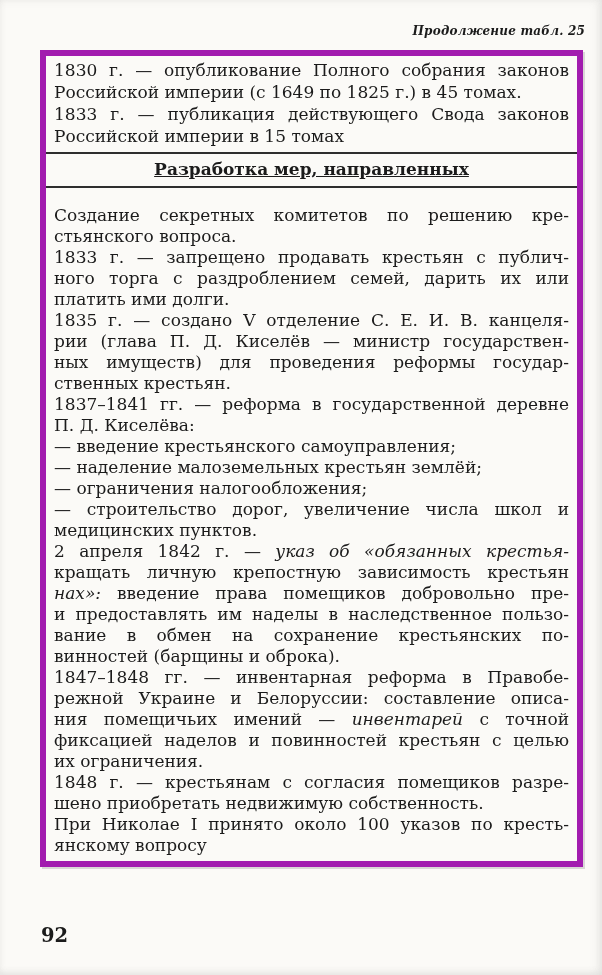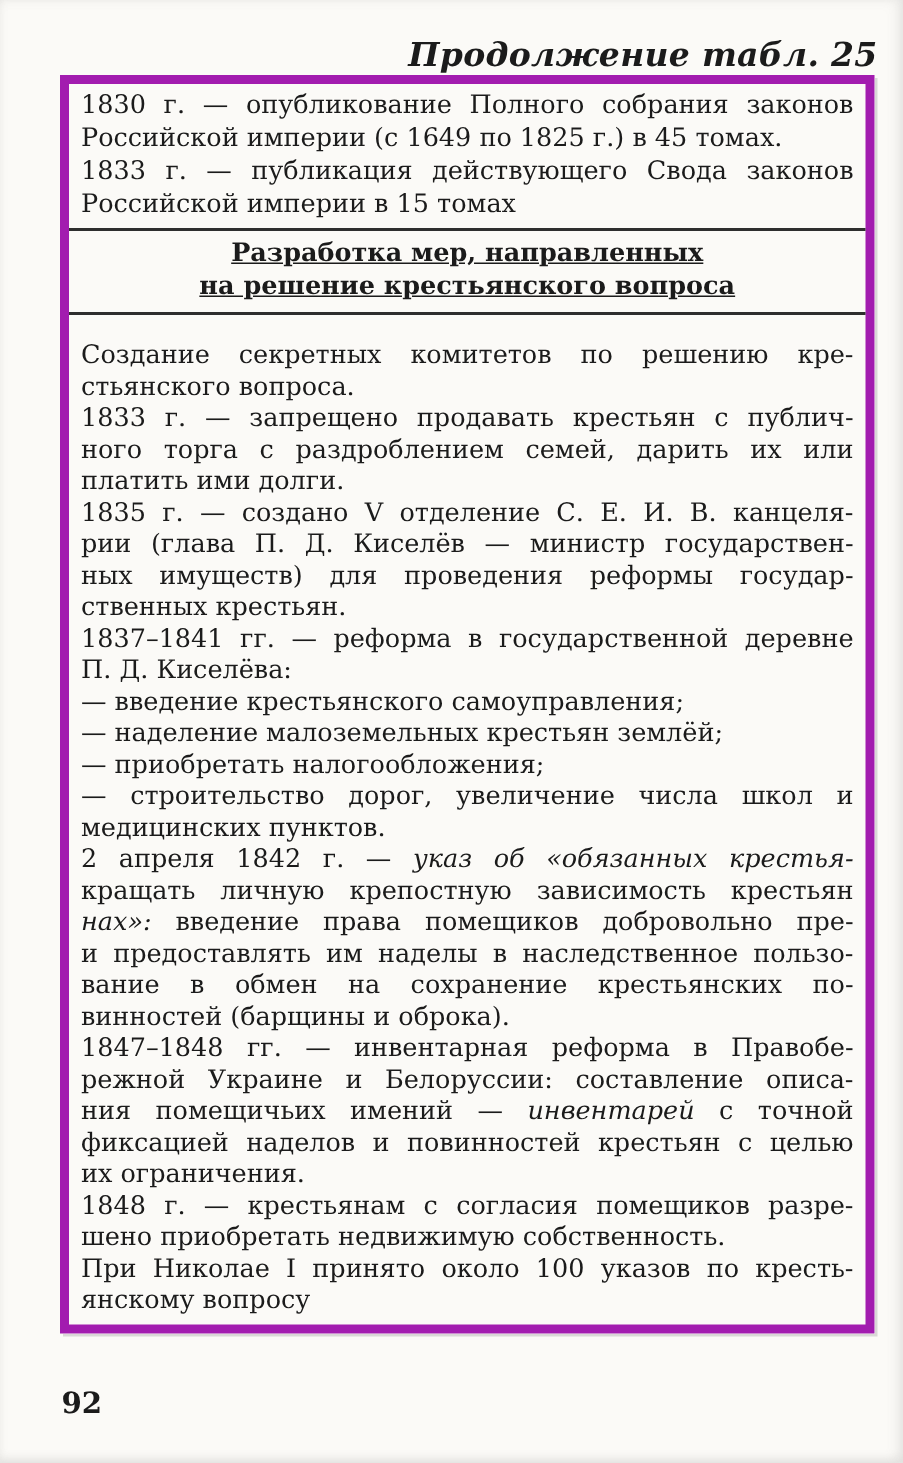--- a/index.html
+++ b/index.html
@@ -14,21 +14,21 @@
     background: #fbfaf7;
     font-family: "DejaVu Serif", "Liberation Serif", serif;
     color: #1b1b1b;
     overflow: hidden;
     box-shadow: inset -4px 0 8px rgba(120,120,120,0.12), inset 0 -3px 6px rgba(120,120,120,0.10);
   }
   .cont-label {
     position: absolute;
     top: 24px;
     right: 17px;
-    font-size: 22px;
+    font-size: 12px;
     font-weight: bold;
     font-style: italic;
     letter-spacing: 0.2px;
   }
   .table {
     position: absolute;
     left: 40px;
     top: 50px;
     width: 543px;
     border: 6px solid #a21caf;
@@ -80,21 +80,20 @@
           <div class="ll"><span>Российской империи (с 1649 по 1825 г.) в 45 томах.</span></div>
         </div>
         <div class="para">
           <div class="jl"><span>1833 г. — публикация действующего Свода законов</span></div>
           <div class="ll"><span>Российской империи в 15 томах</span></div>
         </div>
       </div>
     <div class="cell header" id="cell-header">
         <div class="para">
           <div class="cline"><span>Разработка мер, направленных</span></div>
-          <div class="cline"><span>на решение крестьянского вопроса</span></div>
         </div>
       </div>
     <div class="cell body" id="cell-body">
         <div class="para">
           <div class="jl"><span>Создание секретных комитетов по решению кре-</span></div>
           <div class="ll"><span>стьянского вопроса.</span></div>
         </div>
         <div class="para">
           <div class="jl"><span>1833 г. — запрещено продавать крестьян с публич-</span></div>
           <div class="jl"><span>ного торга с раздроблением семей, дарить их или</span></div>
@@ -110,21 +109,21 @@
           <div class="jl"><span>1837–1841 гг. — реформа в государственной деревне</span></div>
           <div class="ll"><span>П. Д. Киселёва:</span></div>
         </div>
         <div class="para">
           <div class="ll"><span>— введение крестьянского самоуправления;</span></div>
         </div>
         <div class="para">
           <div class="ll"><span>— наделение малоземельных крестьян землёй;</span></div>
         </div>
         <div class="para">
-          <div class="ll"><span>— приобретать налогообложения;</span></div>
+          <div class="ll"><span>— ограничения налогообложения;</span></div>
         </div>
         <div class="para">
           <div class="jl"><span>— строительство дорог, увеличение числа школ и</span></div>
           <div class="ll"><span>медицинских пунктов.</span></div>
         </div>
         <div class="para">
           <div class="jl"><span>2 апреля 1842 г. — </span><i>указ об «обязанных крестья-</i></div>
           <div class="jl"><span>кращать личную крепостную зависимость крестьян</span></div>
           <div class="jl"><i>нах»:</i><span> введение права помещиков добровольно пре-</span></div>
           <div class="jl"><span>и предоставлять им наделы в наследственное пользо-</span></div>

